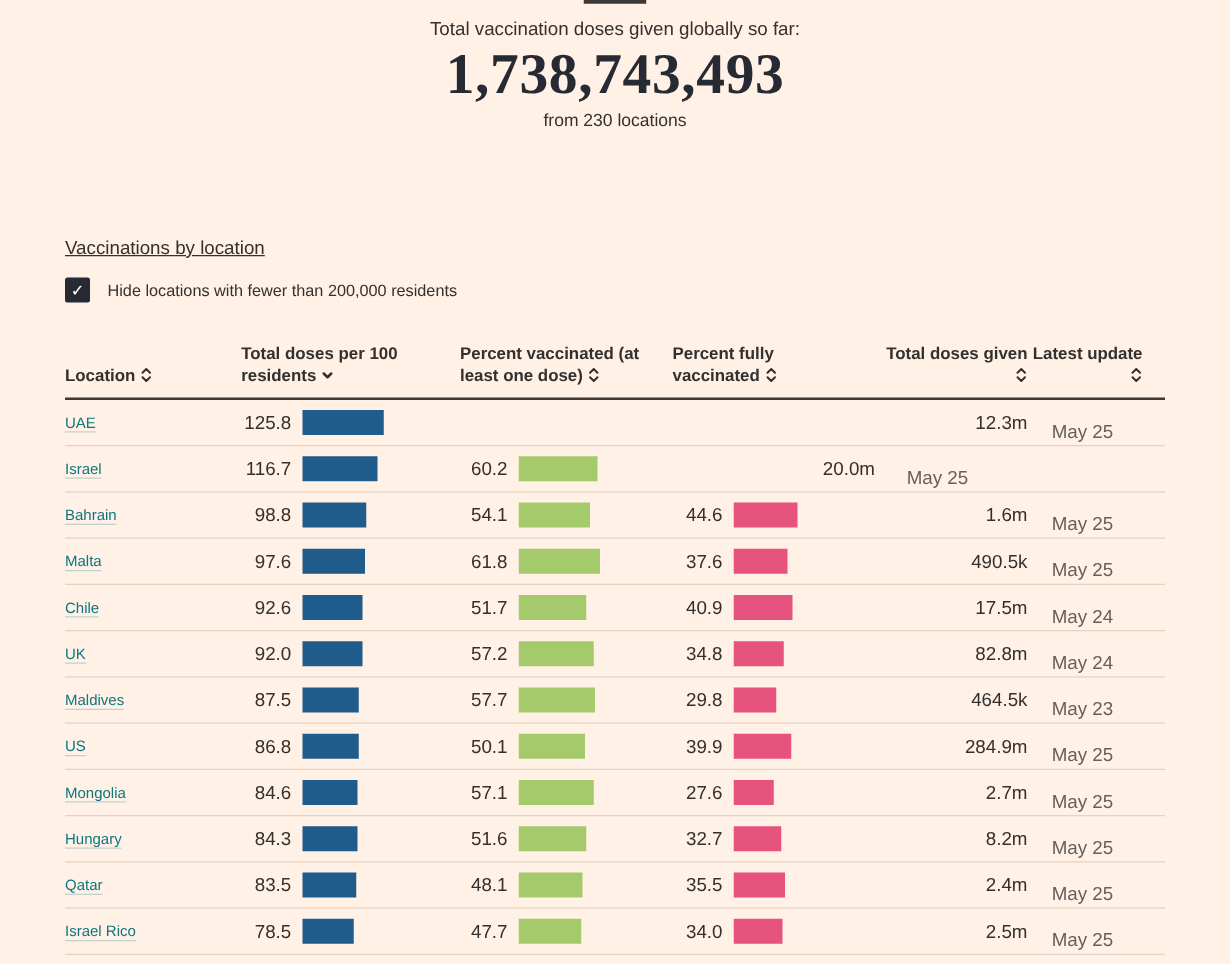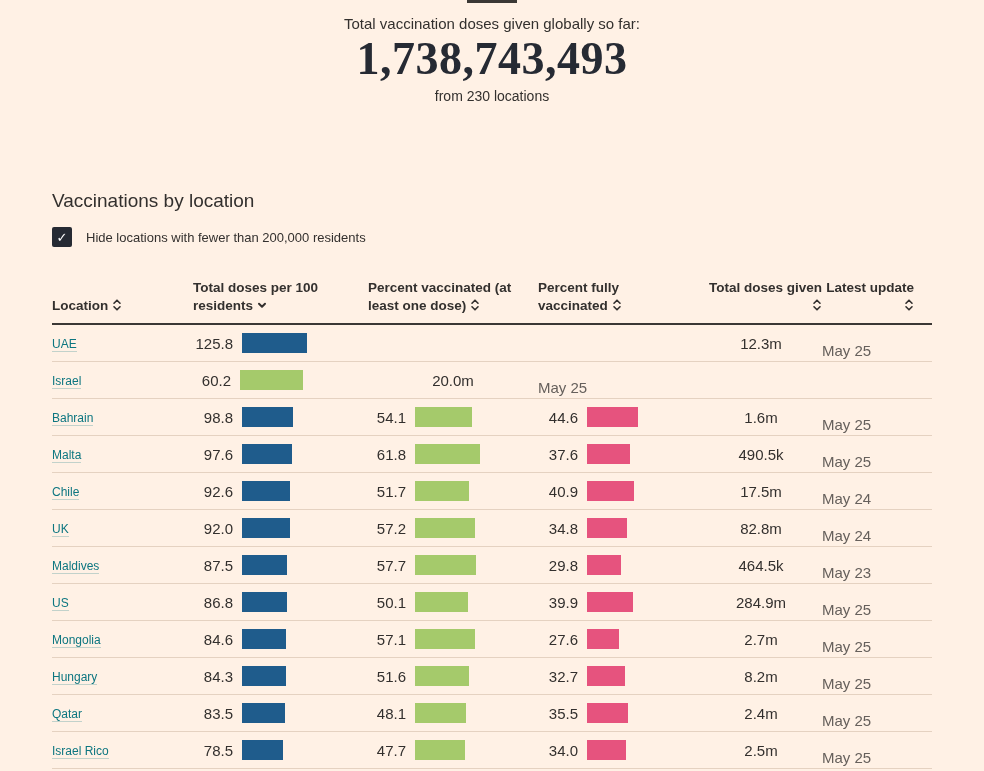--- a/index.html
+++ b/index.html
@@ -31,21 +31,21 @@
   .hero-sub{font-size:15px;color:var(--text);}
   .hero-number{
     font-family:"Liberation Serif","DejaVu Serif",serif;
     font-weight:700;font-size:46px;line-height:1.0;
     letter-spacing:0.5px;color:#262a33;margin:4px 0 6px;
   }
   .hero-note{font-size:14px;color:var(--text);}
 
   
   .section{margin:0 52px;}
-  .section-title{font-size:19px;font-weight:400;color:var(--text);margin-top:86px;}
+  .section-title{font-size:15px;font-weight:400;color:var(--text);margin-top:86px;text-decoration:underline;}
   .filter-row{display:flex;align-items:center;margin-top:15px;}
   .checkbox{
     width:20px;height:20px;background:var(--checkbox-fill);border-radius:2px;
     display:flex;align-items:center;justify-content:center;flex:0 0 auto;
     cursor:pointer;
   }
   .checkbox .check{color:#fff;font-size:13px;font-weight:700;line-height:1;display:none;}
   .checkbox.checked .check{display:block;}
   .filter-label{margin-left:14px;font-size:13px;color:var(--text);}
 
@@ -85,22 +85,22 @@
   }
   .bar-cell{display:flex;align-items:center;}
   .bar-val{display:inline-block;text-align:right;font-size:15px;color:var(--text);}
   .cell-doses .bar-val{width:40px;}
   .cell-one .bar-val{width:38px;}
   .cell-full .bar-val{width:40px;}
   .bar{height:20px;margin-left:9px;}
   .cell-doses .bar{background:var(--bar-blue);}
   .cell-one .bar{background:var(--bar-green);}
   .cell-full .bar{background:var(--bar-pink);}
-  .cell-total{text-align:center;font-size:15px;color:var(--text);}
-  .cell-date{text-align:left;padding-right:22px;font-size:15px;color:var(--muted-text);margin-top:14px;}
+  .cell-total{text-align:right;font-size:15px;color:var(--text);}
+  .cell-date{text-align:center;padding-right:22px;font-size:15px;color:var(--muted-text);margin-top:14px;}
 </style>
 </head>
 <body>
 
 <div class="page">
 
   <div class="top-accent"></div>
 
   <header class="hero">
     <p class="hero-sub">Total vaccination doses given globally so far:</p>
@@ -175,20 +175,24 @@
 
     </div>
     <div class="cell-total">12.3m</div>
     <div class="cell-date">May 25</div>
   </div>
 
   <div class="tr">
     <div class="cell-location">
       <a class="location-link">Israel</a>
     </div>
+    <div class="bar-cell cell-doses">
+      <span class="bar-val">116.7</span>
+      <span class="bar" style="width: 60.2981px;"></span>
+    </div>
     <div class="bar-cell cell-one">
       <span class="bar-val">60.2</span>
       <span class="bar" style="width: 63.3172px;"></span>
     </div>
     <div class="cell-total">20.0m</div>
     <div class="cell-date">May 25</div>
   </div>
 
   <div class="tr">
     <div class="cell-location">

